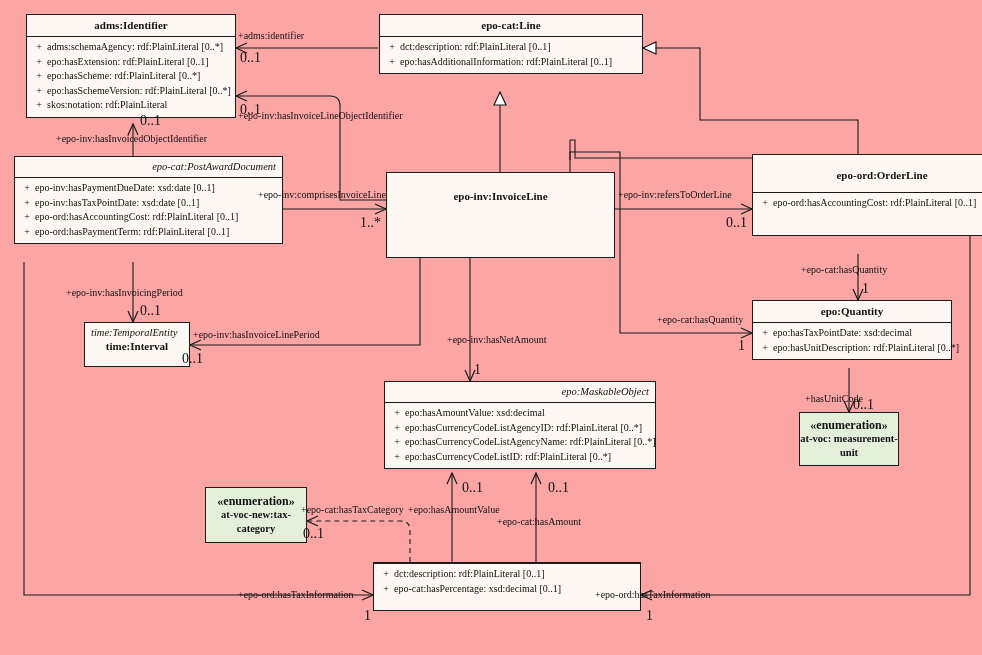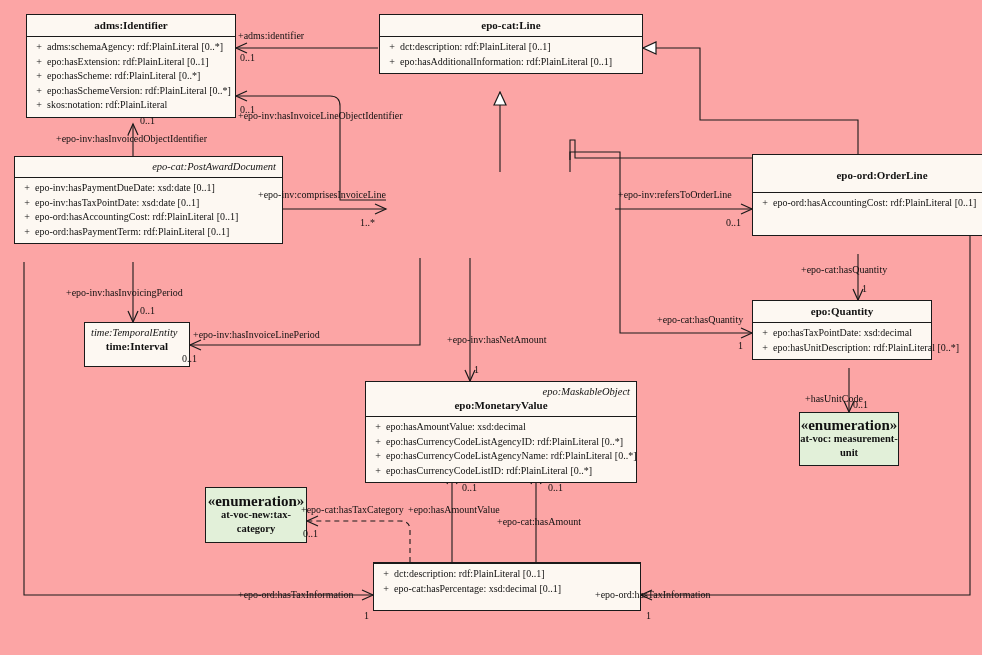--- a/index.html
+++ b/index.html
@@ -13,25 +13,25 @@
   .uml .name{font-weight:bold;font-size:11px;color:#111;line-height:14px;text-align:center;}
   .uml .sep{border-top:1px solid #1a1a1a;}
   .uml .attrs{padding:3px 4px 4px 4px;}
   .uml .attr{font-size:10px;color:#111;line-height:14.5px;white-space:nowrap;
              display:flex;align-items:flex-start;}
   .uml .plus{display:inline-block;width:16px;text-align:center;flex:0 0 16px;color:#111;}
   .uml .atxt{flex:1 1 auto;}
 
   .enumbox{position:absolute;box-sizing:border-box;border:1px solid #1a1a1a;background:#e2f0d9;
            display:flex;flex-direction:column;align-items:center;justify-content:center;}
-  .enumbox .stereo2{font-size:15px;font-weight:bold;color:#111;line-height:14px;}
+  .enumbox .stereo2{font-size:12px;font-weight:bold;color:#111;line-height:14px;}
   .enumbox .ename{font-size:10.5px;font-weight:bold;color:#111;line-height:14px;text-align:center;}
 
   .edgelbl{position:absolute;font-size:10px;color:#111;white-space:nowrap;line-height:12px;}
-  .mult{position:absolute;font-size:10px;color:#111;white-space:nowrap;line-height:12px;}
+  .mult{position:absolute;font-size:14px;color:#111;white-space:nowrap;line-height:12px;}
 </style>
 </head>
 <body>
 
 <div id="canvas">
 
   <svg class="edges" viewBox="0 0 982 655">
     <defs>
       <marker id="openArrow" markerWidth="14" markerHeight="12" refX="12" refY="6" orient="auto" markerUnits="userSpaceOnUse">
         <path d="M1,1 L12,6 L1,11" fill="none" stroke="#1a1a1a" stroke-width="1.2"></path>
@@ -144,34 +144,39 @@
           <span class="plus">+</span>
           <span class="atxt">epo-ord:hasAccountingCost: rdf:PlainLiteral [0..1]</span>
         </div>
       <div class="attr">
           <span class="plus">+</span>
           <span class="atxt">epo-ord:hasPaymentTerm: rdf:PlainLiteral [0..1]</span>
         </div>
     </div>
   </div>
 
+  <div class="uml" style="left:386px;top:172px;width:229px;height:86px;">
+    <div class="hdr" style="padding-top:16px;">
+      <div class="name">epo-inv:InvoiceLine</div>
+    </div>
+  </div>
 
   <div class="uml" style="left:752px;top:154px;width:260px;height:82px;">
     <div class="hdr" style="padding-top:13px;padding-bottom:10px;">
       <div class="name">epo-ord:OrderLine</div>
     </div>
     <div class="sep attrs">
       <div class="attr">
           <span class="plus">+</span>
           <span class="atxt">epo-ord:hasAccountingCost: rdf:PlainLiteral [0..1]</span>
         </div>
     </div>
   </div>
 
-  <div class="uml" style="left:752px;top:300px;width:180px;">
+  <div class="uml" style="left:752px;top:300px;width:200px;">
     <div class="hdr">
       <div class="name">epo:Quantity</div>
     </div>
     <div class="sep attrs">
       <div class="attr">
           <span class="plus">+</span>
           <span class="atxt">epo:hasTaxPointDate: xsd:decimal</span>
         </div>
       <div class="attr">
           <span class="plus">+</span>
@@ -180,24 +185,23 @@
     </div>
   </div>
 
   <div class="uml" style="left:84px;top:322px;width:106px;height:45px;">
     <div class="hdr" style="padding:3px 6px 3px 6px;">
       <div class="stereo" style="text-align:left;">time:TemporalEntity</div>
       <div class="name">time:Interval</div>
     </div>
   </div>
 
-  <div class="uml" style="left:365px;top:381px;width:272px;">
+  <div class="uml" style="left:384px;top:381px;width:272px;">
     <div class="hdr">
       <div class="stereo">epo:MaskableObject</div>
-      <div class="name">epo:MonetaryValue</div>
     </div>
     <div class="sep attrs">
       <div class="attr">
           <span class="plus">+</span>
           <span class="atxt">epo:hasAmountValue: xsd:decimal</span>
         </div>
       <div class="attr">
           <span class="plus">+</span>
           <span class="atxt">epo:hasCurrencyCodeListAgencyID: rdf:PlainLiteral [0..*]</span>
         </div>

